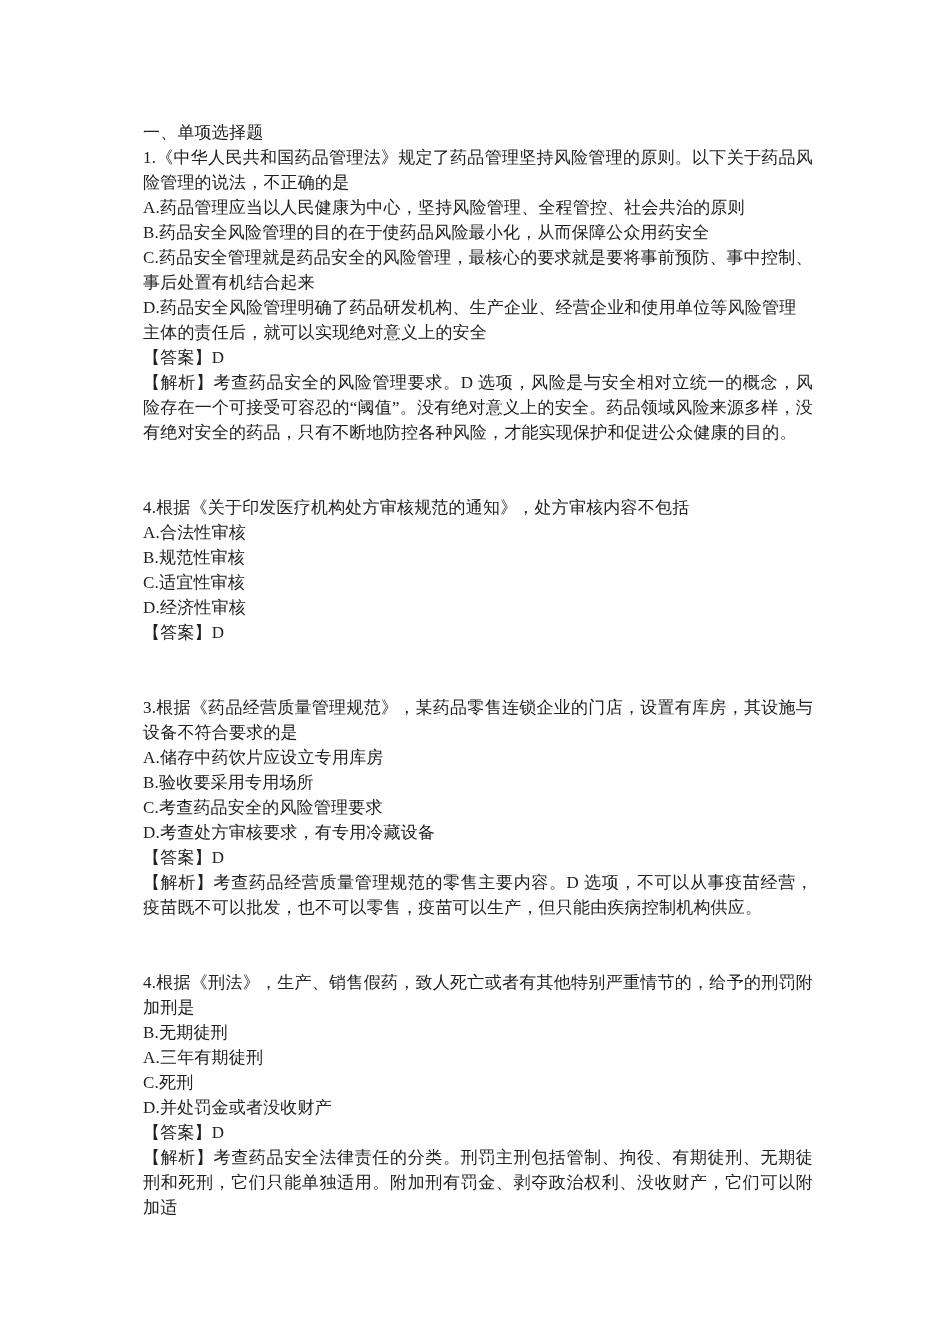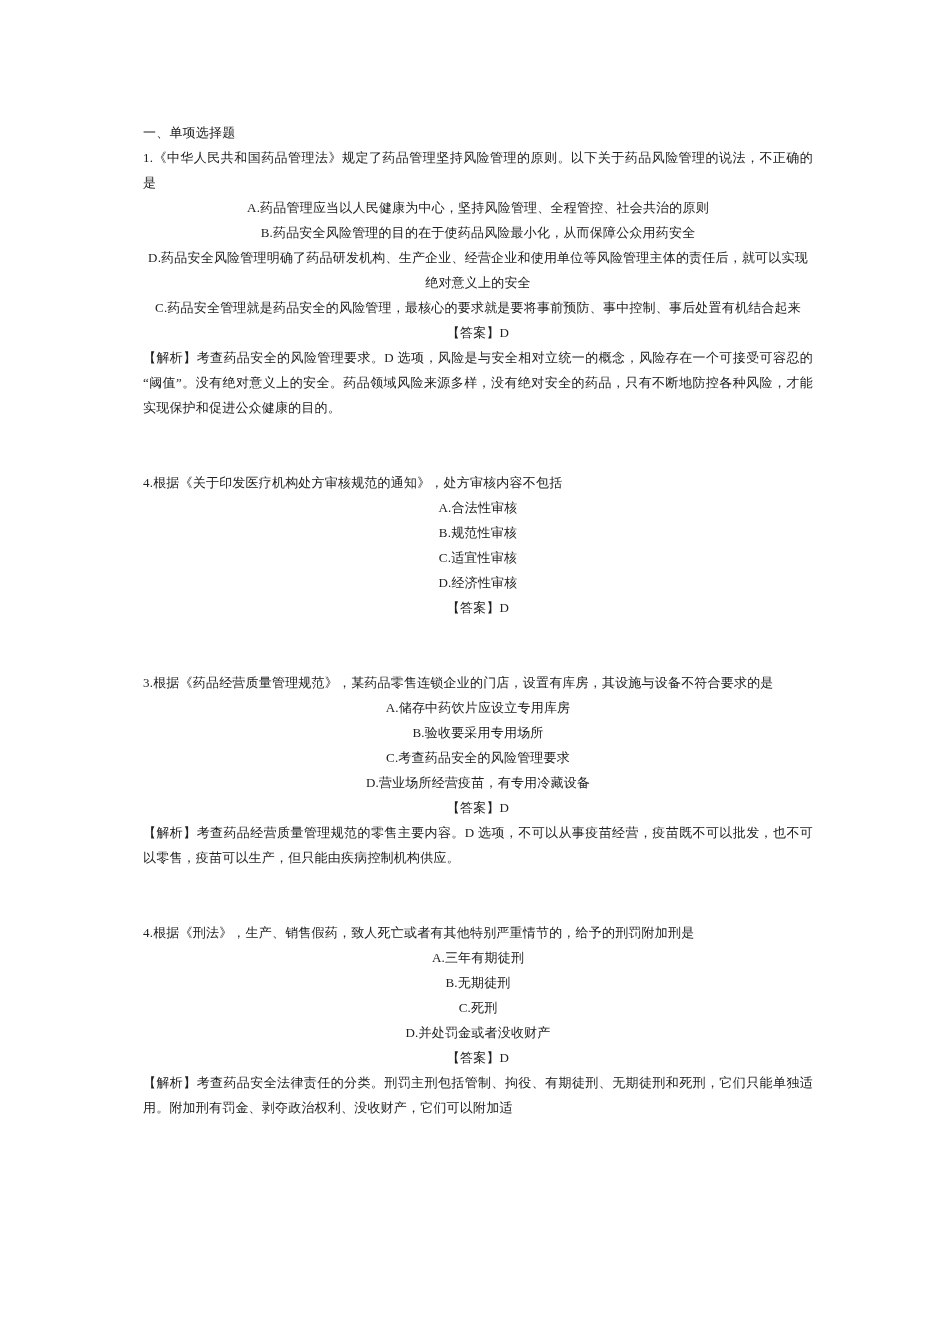--- a/index.html
+++ b/index.html
@@ -13,81 +13,81 @@
     position: relative;
     overflow: hidden;
     font-family: "Liberation Serif", "DejaVu Serif", serif;
   }
   .page-content {
     position: absolute;
     left: 143px;
     top: 120px;
     width: 670px;
     color: #212121;
-    font-size: 13px;
+    font-size: 17px;
     line-height: 25px;
     text-align: justify;
     letter-spacing: 0.2px;
   }
   p {
     margin: 0;
     padding: 0;
   }
   .question {
     margin-top: 50px;
   }
   .question:first-of-type {
     margin-top: 0;
   }
   .section-title {
     text-align: left;
   }
   .option-line, .answer-line {
-    text-align: center;
+    text-align: left;
   }
 </style>
 </head>
 <body>
 
 <div class="page-content">
 
   <p class="section-title">一、单项选择题</p>
 
   <section class="question">
     <p class="stem">1.《中华人民共和国药品管理法》规定了药品管理坚持风险管理的原则。以下关于药品风险管理的说法，不正确的是</p>
     <p class="option-line">A.药品管理应当以人民健康为中心，坚持风险管理、全程管控、社会共治的原则</p>
     <p class="option-line">B.药品安全风险管理的目的在于使药品风险最小化，从而保障公众用药安全</p>
+    <p class="option-line">C.药品安全管理就是药品安全的风险管理，最核心的要求就是要将事前预防、事中控制、事后处置有机结合起来</p>
     <p class="option-line">D.药品安全风险管理明确了药品研发机构、生产企业、经营企业和使用单位等风险管理主体的责任后，就可以实现绝对意义上的安全</p>
-    <p class="option-line">C.药品安全管理就是药品安全的风险管理，最核心的要求就是要将事前预防、事中控制、事后处置有机结合起来</p>
     <p class="answer-line"><span>【答案】</span><span>D</span></p>
     <p class="analysis-line"><span>【解析】</span><span>考查药品安全的风险管理要求。D 选项，风险是与安全相对立统一的概念，风险存在一个可接受可容忍的“阈值”。没有绝对意义上的安全。药品领域风险来源多样，没有绝对安全的药品，只有不断地防控各种风险，才能实现保护和促进公众健康的目的。</span></p>
   </section>
 
   <section class="question">
     <p class="stem">4.根据《关于印发医疗机构处方审核规范的通知》，处方审核内容不包括</p>
     <p class="option-line">A.合法性审核</p>
     <p class="option-line">B.规范性审核</p>
     <p class="option-line">C.适宜性审核</p>
     <p class="option-line">D.经济性审核</p>
     <p class="answer-line"><span>【答案】</span><span>D</span></p>
   </section>
 
   <section class="question">
     <p class="stem">3.根据《药品经营质量管理规范》，某药品零售连锁企业的门店，设置有库房，其设施与设备不符合要求的是</p>
     <p class="option-line">A.储存中药饮片应设立专用库房</p>
     <p class="option-line">B.验收要采用专用场所</p>
     <p class="option-line">C.考查药品安全的风险管理要求</p>
-    <p class="option-line">D.营业场所经营疫苗，有专用冷藏设备</p>
+    <p class="option-line">D.考查处方审核要求，有专用冷藏设备</p>
     <p class="answer-line"><span>【答案】</span><span>D</span></p>
     <p class="analysis-line"><span>【解析】</span><span>考查药品经营质量管理规范的零售主要内容。D 选项，不可以从事疫苗经营，疫苗既不可以批发，也不可以零售，疫苗可以生产，但只能由疾病控制机构供应。</span></p>
   </section>
 
   <section class="question">
     <p class="stem">4.根据《刑法》，生产、销售假药，致人死亡或者有其他特别严重情节的，给予的刑罚附加刑是</p>
+    <p class="option-line">B.无期徒刑</p>
     <p class="option-line">A.三年有期徒刑</p>
-    <p class="option-line">B.无期徒刑</p>
     <p class="option-line">C.死刑</p>
     <p class="option-line">D.并处罚金或者没收财产</p>
     <p class="answer-line"><span>【答案】</span><span>D</span></p>
     <p class="analysis-line"><span>【解析】</span><span>考查药品安全法律责任的分类。刑罚主刑包括管制、拘役、有期徒刑、无期徒刑和死刑，它们只能单独适用。附加刑有罚金、剥夺政治权利、没收财产，它们可以附加适</span></p>
   </section>
 
 </div>
 
 </body></html>

